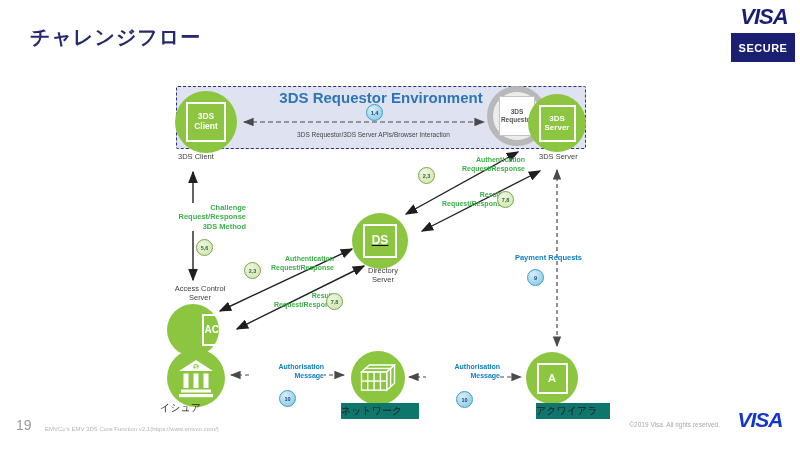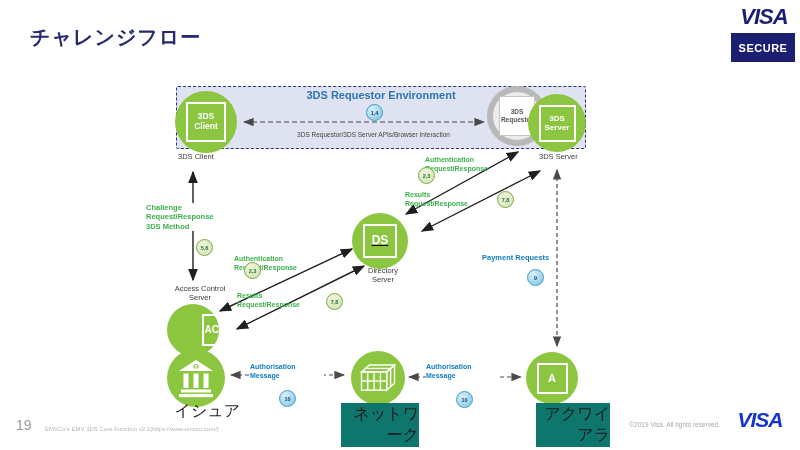--- a/index.html
+++ b/index.html
@@ -13,37 +13,37 @@
   
   .slide-title { left:30px; top:24px; font-size:20px; font-weight:bold; color:#252a6e; letter-spacing:1px; }
 
   
   .visa-top { left:733px; top:4px; width:62px; font-size:22px; font-weight:900; font-style:italic; color:#1a1f71; letter-spacing:-1px; text-align:center; }
   .secure-box { left:731px; top:33px; width:64px; height:29px; background:#1a1f71; color:#fff; display:flex; align-items:center; justify-content:center; font-size:11px; font-weight:bold; letter-spacing:0.5px; }
   .visa-bottom { left:726px; top:408px; width:68px; font-size:21px; font-weight:900; font-style:italic; color:#1434cb; letter-spacing:-1px; text-align:center; }
 
   
   .env-box { left:176px; top:86px; width:410px; height:63px; background:#dfe3f1; border:1.5px dashed #2a307a; border-radius:2px; z-index:0; }
-  .env-title { left:176px; top:89px; width:410px; text-align:center; font-size:11px; font-weight:bold; color:#2e75b6; z-index:3; }
+  .env-title { left:176px; top:89px; width:410px; text-align:center; font-size:15px; font-weight:bold; color:#2e75b6; z-index:3; }
   .env-note { left:266px; top:131px; width:215px; text-align:center; font-size:6.5px; color:#444; z-index:3; }
 
   
   .circle { border-radius:50%; display:flex; align-items:center; justify-content:center; z-index:2; }
   .green { background:#8cc540; }
   .sq { border:2px solid #fff; color:#fff; font-weight:bold; display:flex; align-items:center; justify-content:center; text-align:center; line-height:1.15; }
   .caption { color:#404040; font-size:7.5px; z-index:3; }
   .caption-c { text-align:center; }
-  .jp-label { font-size:16px; color:#1a1a1a; text-align:right; z-index:3; padding:1px 0; }
+  .jp-label { font-size:10px; color:#1a1a1a; text-align:left; z-index:3; padding:1px 0; }
   .hl { background:#0f766e; }
 
   .requestor-ring { left:487px; top:86px; width:60px; height:60px; border:6px solid #b8b8b8; background:#ececec; z-index:2; }
   .doc { width:36px; height:40px; background:#fff; border:1px solid #c4c4c4; display:flex; align-items:center; justify-content:center; text-align:center; font-size:6.5px; font-weight:bold; color:#555; line-height:1.2; }
 
   
-  .elbl { text-align:left; font-weight:bold; line-height:1.25; z-index:3; }
+  .elbl { text-align:right; font-weight:bold; line-height:1.25; z-index:3; }
   .elbl-green { color:#3cb04a; font-size:7px; }
   .elbl-blue { color:#0f7dc2; font-size:7px; }
   .bg-white { background:#fff; }
 
   
   .badge { border-radius:50%; display:flex; align-items:center; justify-content:center; font-weight:bold; z-index:4; }
   .badge-blue { width:17px; height:17px; background:radial-gradient(circle at 35% 30%, #d8eef8, #7fc4e4); border:1px solid #3e9dc8; color:#1a3e6e; font-size:5.5px; }
   .badge-green { width:17px; height:17px; background:radial-gradient(circle at 35% 30%, #eef5e0, #cfe3ae); border:1px solid #7aa843; color:#2c6e2f; font-size:5.5px; }
 
   

